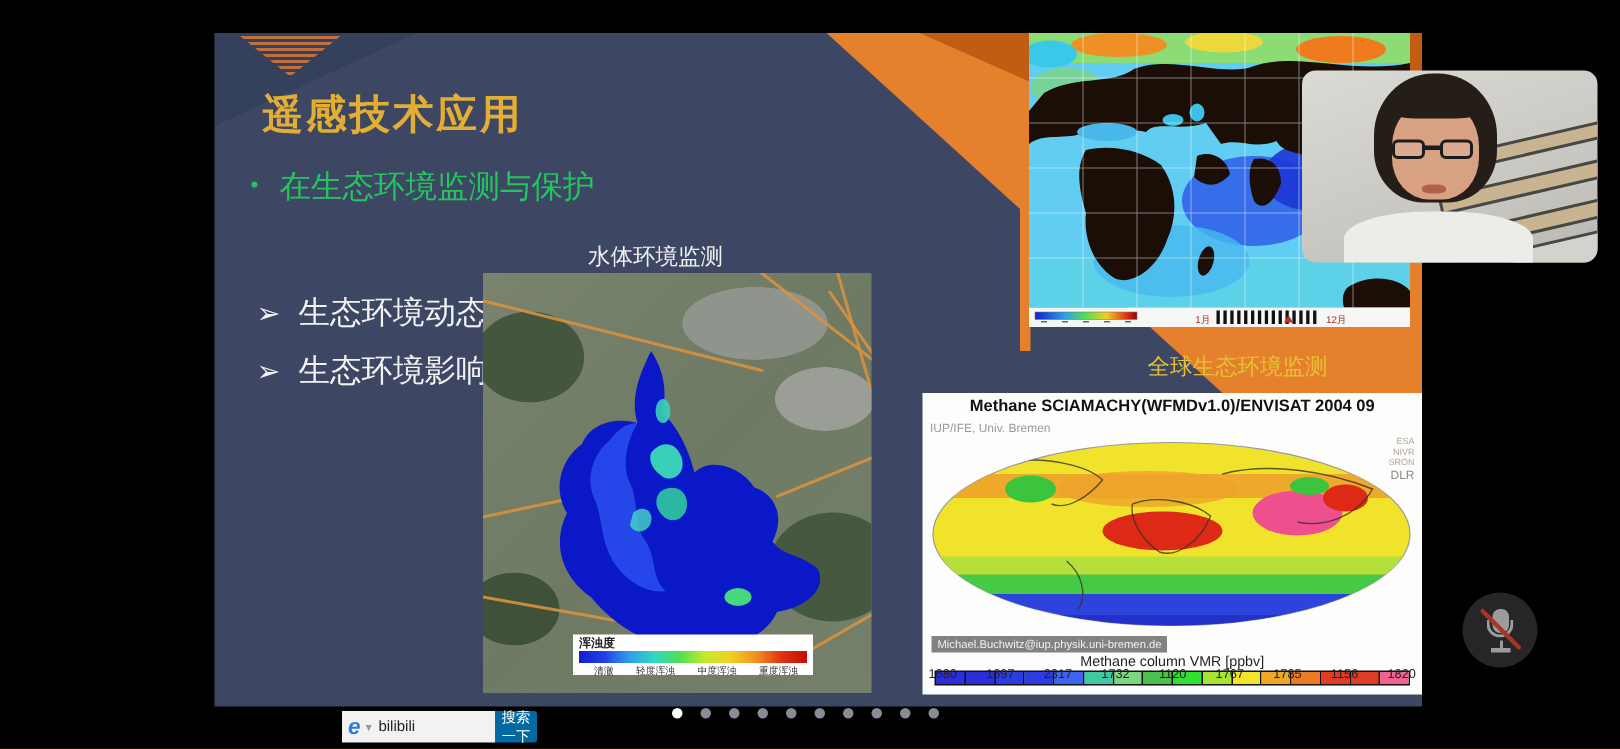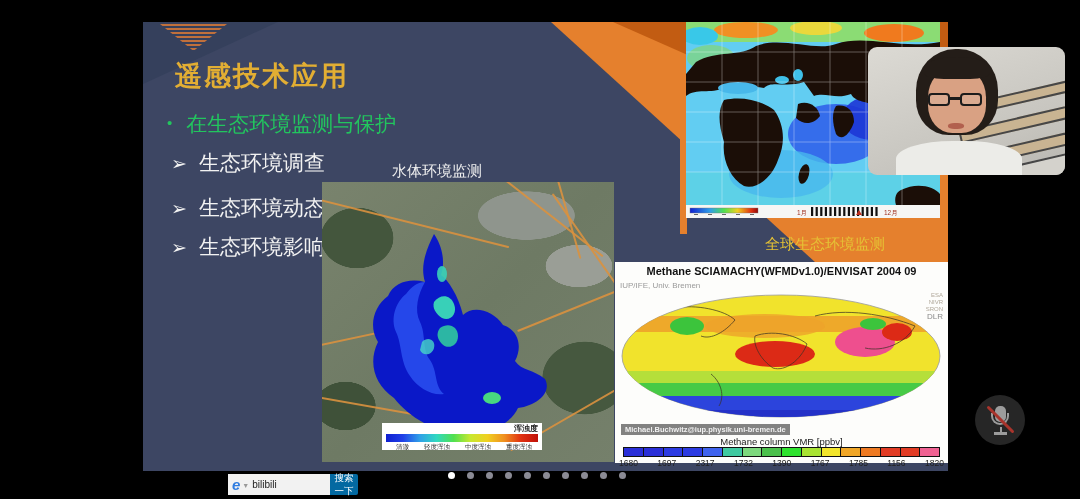--- a/index.html
+++ b/index.html
@@ -25,29 +25,29 @@
            color:#e2ae33; letter-spacing:2px; }
   .bullet-row { position:absolute; left:24px; top:88px; color:#22c55e; font-size:21px; }
   .bullet-row .mark { font-size:15px; vertical-align:3px; margin-right:14px; }
   .arrow-item { position:absolute; left:28px; color:#f2f2f2; font-size:21px; }
   .arrow-item .mark { margin-right:12px; font-size:19px; }
   .item-0 { top:127px; } .item-1 { top:172px; } .item-2 { top:211px; }
   .water-label { position:absolute; left:249px; top:140px; color:#f0f0f0; font-size:15px; }
   .global-label { position:absolute; left:622px; top:213px; color:#e5c235; font-size:15px; }
 
   
-  .lake { position:absolute; left:179px; top:160px; width:292px; height:280px;
+  .lake { position:absolute; left:179px; top:160px; width:259px; height:280px;
           background:
             radial-gradient(60px 50px at 12% 20%, #44563d 0 60%, rgba(0,0,0,0) 61%),
             radial-gradient(70px 60px at 90% 70%, #46583f 0 60%, rgba(0,0,0,0) 61%),
             radial-gradient(80px 40px at 70% 12%, #8f958d 0 60%, rgba(0,0,0,0) 61%),
             radial-gradient(55px 35px at 88% 30%, #9a9e96 0 60%, rgba(0,0,0,0) 61%),
             radial-gradient(50px 40px at 8% 80%, #3f5139 0 60%, rgba(0,0,0,0) 61%),
             linear-gradient(135deg,#79836d,#6e7a64 50%,#75806b);
-          overflow:hidden;text-align:right; }
+          overflow:hidden; }
   .road { position:absolute; height:2px; background:#d9913f; opacity:.9; border-radius:1px; }
   .lake svg { position:absolute; left:0; top:0; }
   .lake-legend { position:absolute; left:60px; top:241px; width:160px; height:27px;
           background:#fff; padding:1px 4px; }
   .lake-legend .lg-title { font-size:8px; font-weight:bold; color:#222; line-height:9px; }
   .lake-legend .lg-bar { width:152px; height:8px; margin-top:1px;
           background:linear-gradient(90deg,#1020d0,#2040e8,#30a0e8,#30d8c0,#50e050,#c8e830,#f0d020,#f09020,#e03010,#c01008); }
   .lake-legend .lg-labels { display:flex; justify-content:space-between; padding:0 6px 0 10px;
           font-size:6.5px; color:#333; margin-top:1px; }
 
@@ -55,28 +55,28 @@
   .ocean-map { position:absolute; left:543px; top:0; width:254px; height:196px; }
 
   
   .methane { position:absolute; left:472px; top:240px; width:333px; height:201px; background:#fdfdfb; }
   .methane .m-title { text-align:center; font-size:11px; font-weight:bold; color:#111; padding-top:3px; }
   .methane .m-credit-left { position:absolute; left:5px; top:19px; font-size:8px; color:#9a9a9a; }
   .methane .m-credit-right { position:absolute; right:5px; top:19px; font-size:8px; color:#8a8a8a; text-align:right;margin-top:31px; }
   .methane .m-credit-sub { position:absolute; right:5px; top:30px; font-size:6px; color:#b0a89a; text-align:right; line-height:7px; }
   .methane svg.m-map { position:absolute; left:0; top:24px; }
   .methane .m-email { position:absolute; left:6px; top:162px; background:rgba(95,95,95,.78);
-          color:#f0f0f0; font-size:7.5px; padding:1px 4px;font-weight:bold; }
+          color:#f0f0f0; font-size:7.5px; padding:1px 4px; }
   .methane .m-scale-title { position:absolute; left:0; top:174px; width:100%; text-align:center;
           font-size:9.5px; color:#222; }
   .methane .m-scale { position:absolute; left:8px; top:185px; width:317px; height:10px;
           display:flex; border:1px solid #111; }
   .methane .m-scale span { flex:1; border-right:1px solid #111; }
   .methane .m-scale span:last-child { border-right:none; }
-  .methane .m-ticks { position:absolute; left:4px; top:196px; width:325px; display:flex;
+  .methane .m-ticks { position:absolute; left:4px; top:182px; width:325px; display:flex;
           justify-content:space-between; font-size:8.5px; color:#222; }
 
   
   .webcam { position:absolute; left:868px; top:47px; width:197px; height:128px;
           border-radius:9px; overflow:hidden; background:linear-gradient(160deg,#dcdad4,#c6c4be 70%,#b8b6b0); }
   .bench { position:absolute; background:#c9b492; border:2px solid #474747; transform:rotate(-13deg); }
   .wc-hair { position:absolute; left:48px; top:2px; width:82px; height:86px; background:#241d18;
           border-radius:48% 48% 40% 40%; }
   .wc-face { position:absolute; left:60px; top:20px; width:58px; height:66px; background:#d9a183;
           border-radius:46% 46% 42% 42%; }
@@ -133,23 +133,20 @@
     <div class="orange-band-dark"></div>
     <div class="orange-sliver"></div>
     <div class="stripe-tri"></div>
 
     <div class="slide-title">遥感技术应用</div>
 
     <div class="bullet-row">
       <span class="mark">•</span><span>在生态环境监测与保护</span>
     </div>
 
-    <div class="arrow-item item-0">
-      <span class="mark">➢</span><span>生态环境调查</span>
-    </div>
     <div class="arrow-item item-1">
       <span class="mark">➢</span><span>生态环境动态监测</span>
     </div>
     <div class="arrow-item item-2">
       <span class="mark">➢</span><span>生态环境影响评价</span>
     </div>
 
     <div class="water-label">水体环境监测</div>
     <div class="global-label">全球生态环境监测</div>
 
@@ -321,21 +318,21 @@
           <span style="background: rgb(238, 122, 34);"></span>
           <span style="background: rgb(226, 60, 36);"></span>
           <span style="background: rgb(226, 60, 36);"></span>
           <span style="background: rgb(240, 98, 146);"></span>
         </div>
       <div class="m-ticks" id="methane-ticks">
           <span>1680</span>
           <span>1697</span>
           <span>2317</span>
           <span>1732</span>
-          <span>1390</span>
+          <span>1120</span>
           <span>1767</span>
           <span>1785</span>
           <span>1156</span>
           <span>1820</span>
         </div>
     </div>
   </div>
 
   <div class="webcam">
     <div class="bench" style="left:80px; top:46px; width:130px; height:12px;"></div>

